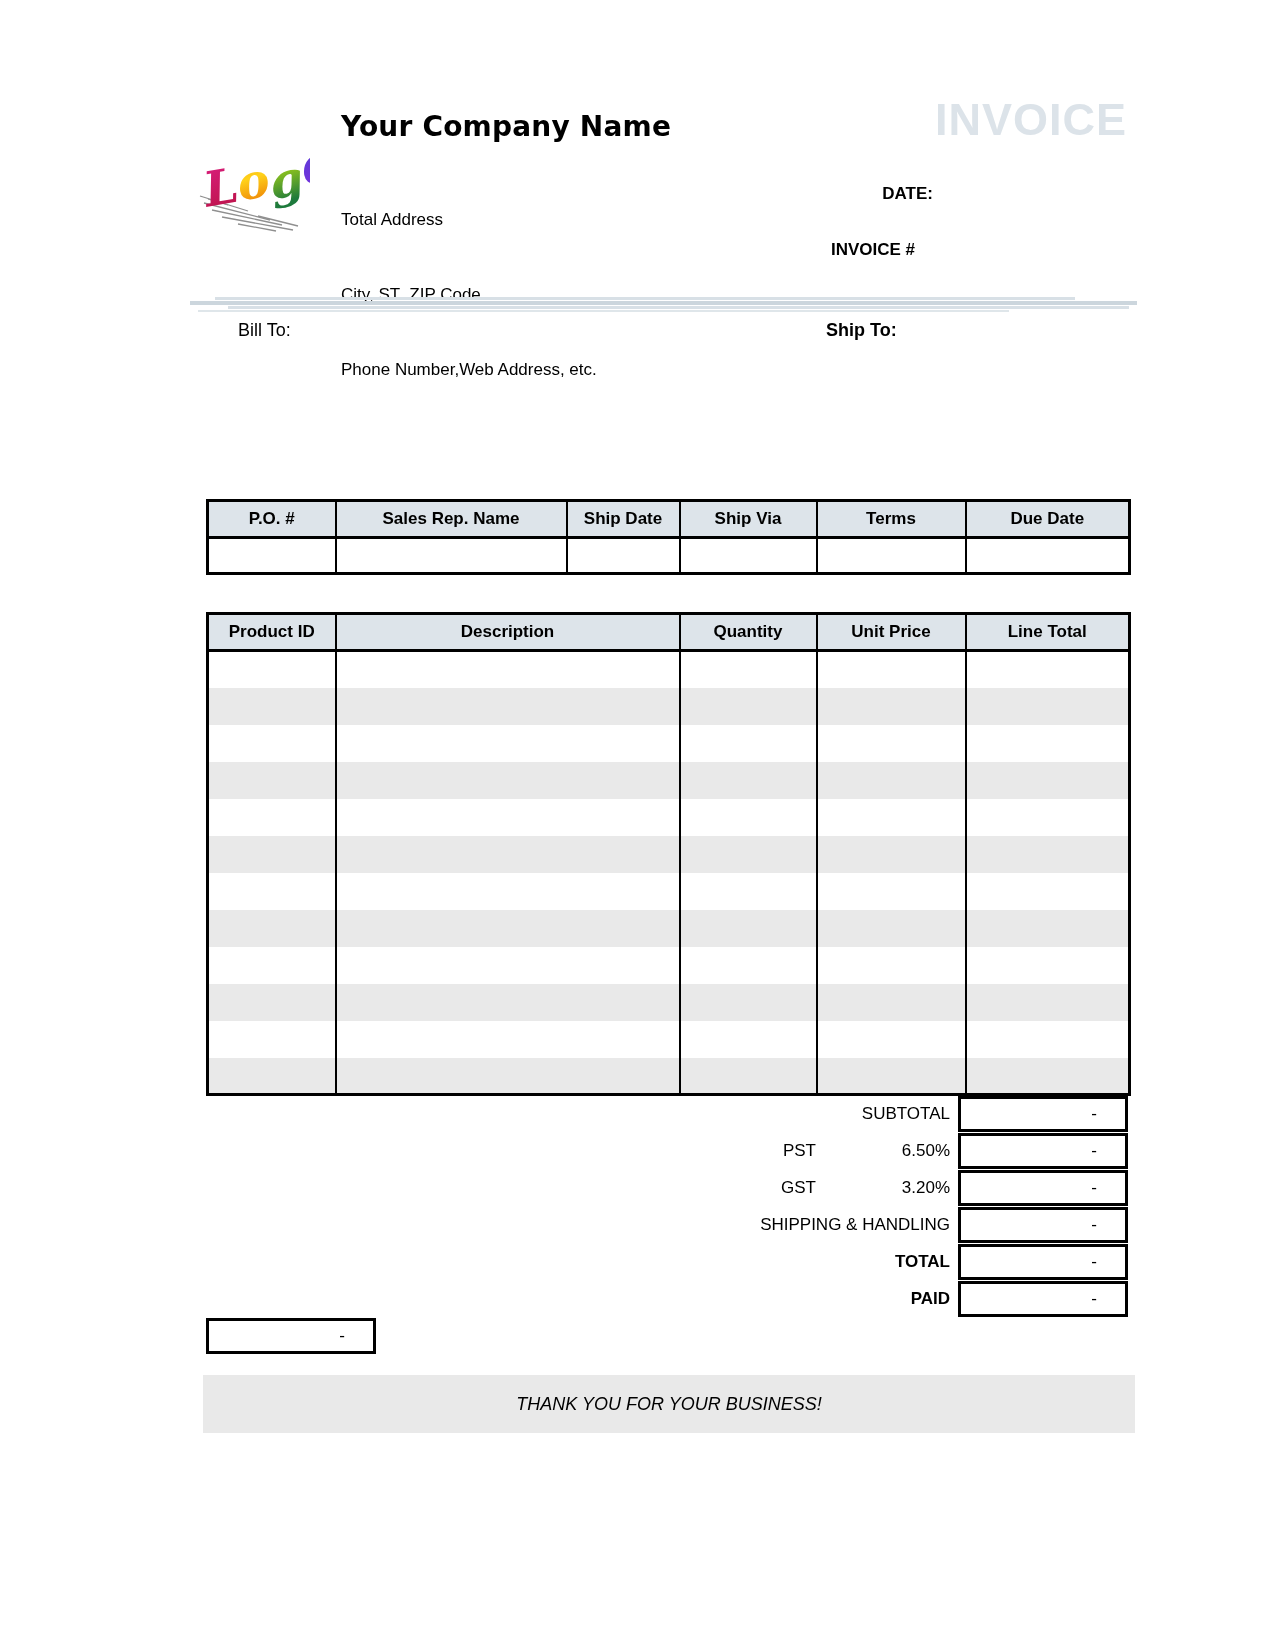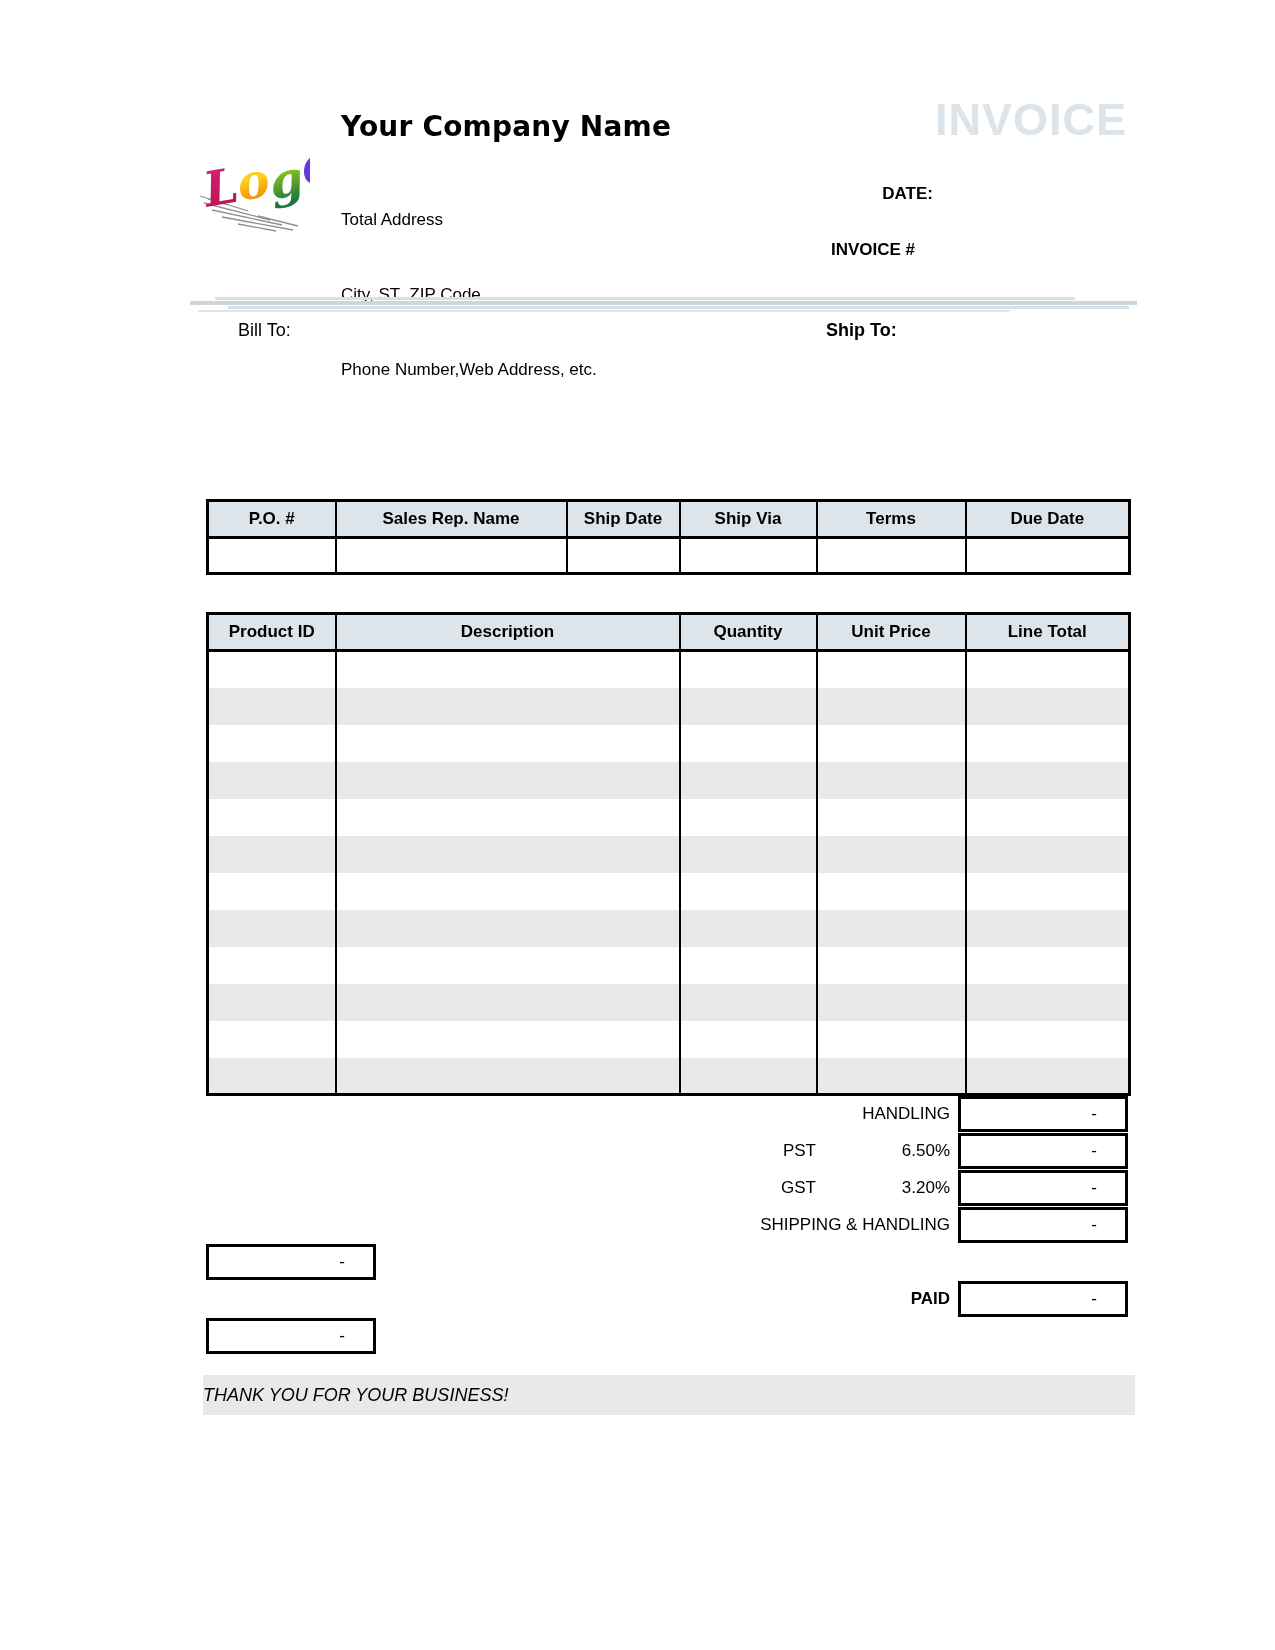--- a/index.html
+++ b/index.html
@@ -54,22 +54,22 @@
   .totals{position:absolute;left:206px;top:1096px;width:922px;}
   .totals-row{display:flex;align-items:stretch;height:36px;margin-bottom:1px;}
   .t-labels{flex:1;display:flex;justify-content:flex-end;align-items:center;
     padding-right:8px;font-size:17px;}
   .t-label.bold{font-weight:bold;}
   .t-pct{width:134px;text-align:right;font-size:17px;}
   .t-box{width:170px;border:3px solid var(--border);background:#fff;display:flex;
     align-items:center;justify-content:flex-end;padding-right:28px;font-size:17px;}
 
   
-  .footer-strip{position:absolute;left:203px;top:1375px;width:932px;height:40px;
-    background:var(--stripe);display:flex;align-items:center;}
+  .footer-strip{position:absolute;left:203px;top:1375px;width:932px;height:58px;
+    background:var(--stripe);display:flex;align-items:center;justify-content:center;}
   .footer-strip span{font-size:18px;font-style:italic;}
 </style>
 </head>
 <body>
 
 <div class="page">
 
   <svg class="logo-svg" width="112" height="122" viewBox="0 0 112 122">
     <defs>
       <linearGradient id="lgA" x1="0" y1="0" x2="0.4" y2="1">
@@ -256,21 +256,21 @@
           <td></td>
           <td></td>
           <td></td>
         </tr>
       </tbody>
   </table>
 
   <div class="totals" id="totals">
       <div class="totals-row">
         <div class="t-labels">
-          <span class="t-label">HANDLING</span>
+          <span class="t-label">SUBTOTAL</span>
         </div>
         <div class="t-box">-</div>
       </div>
       <div class="totals-row">
         <div class="t-labels">
           <span class="t-label">PST</span>
           <span class="t-pct">6.50%</span>
         </div>
         <div class="t-box">-</div>
       </div>
@@ -281,20 +281,23 @@
         </div>
         <div class="t-box">-</div>
       </div>
       <div class="totals-row">
         <div class="t-labels">
           <span class="t-label">SHIPPING &amp; HANDLING</span>
         </div>
         <div class="t-box">-</div>
       </div>
       <div class="totals-row">
+        <div class="t-labels">
+          <span class="t-label bold">TOTAL</span>
+        </div>
         <div class="t-box">-</div>
       </div>
       <div class="totals-row">
         <div class="t-labels">
           <span class="t-label bold">PAID</span>
         </div>
         <div class="t-box">-</div>
       </div>
       <div class="totals-row">
         <div class="t-box">-</div>

